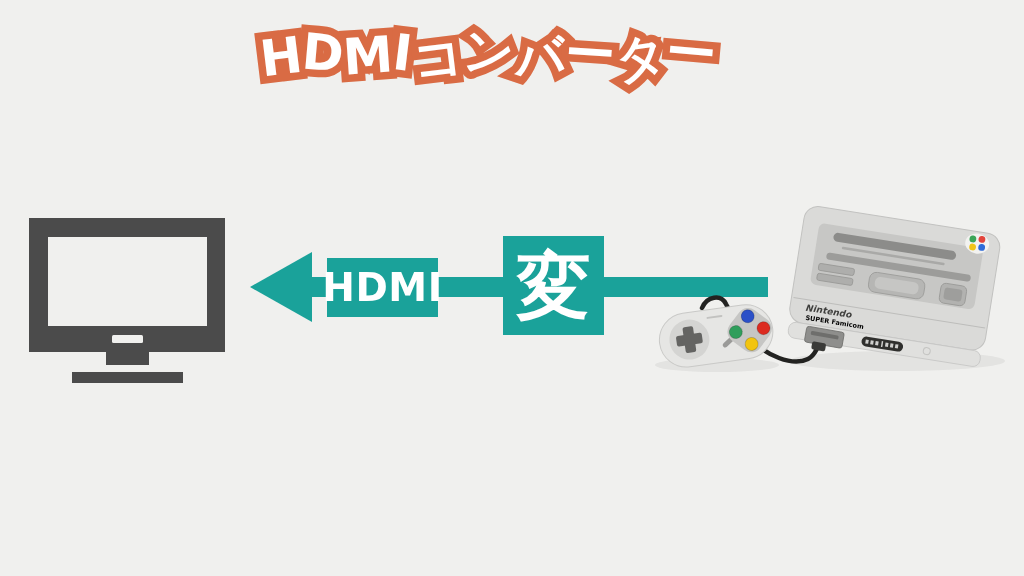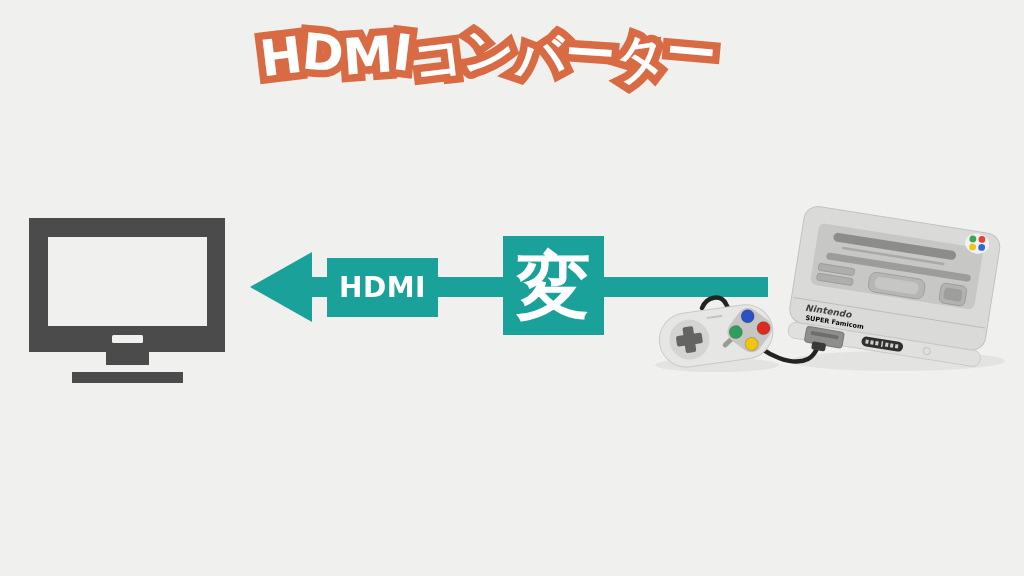--- a/index.html
+++ b/index.html
@@ -29,21 +29,21 @@
   .arrow-head{
     position:absolute;left:250px;top:252px;width:0;height:0;
     border-top:35px solid transparent;
     border-bottom:35px solid transparent;
     border-right:62px solid #1aa29a;
   }
   .hdmi-box{
     position:absolute;left:327px;top:258px;width:111px;height:59px;
     background:#1aa29a;display:flex;align-items:center;justify-content:center;
   }
-  .hdmi-box span{color:#fff;font-weight:bold;font-size:28px;letter-spacing:0.5px;}
+  .hdmi-box span{color:#fff;font-weight:bold;font-size:39px;letter-spacing:0.5px;}
   .convert-box{
     position:absolute;left:503px;top:236px;width:101px;height:99px;
     background:#1aa29a;display:flex;align-items:center;justify-content:center;
   }
   .convert-box span{color:#fff;font-weight:bold;font-size:74px;line-height:1;}
 
   
   .tv-svg{position:absolute;left:25px;top:215px;}
   .console-svg{position:absolute;left:645px;top:195px;}
   svg text{font-family:"DejaVu Sans","Liberation Sans",sans-serif;}

